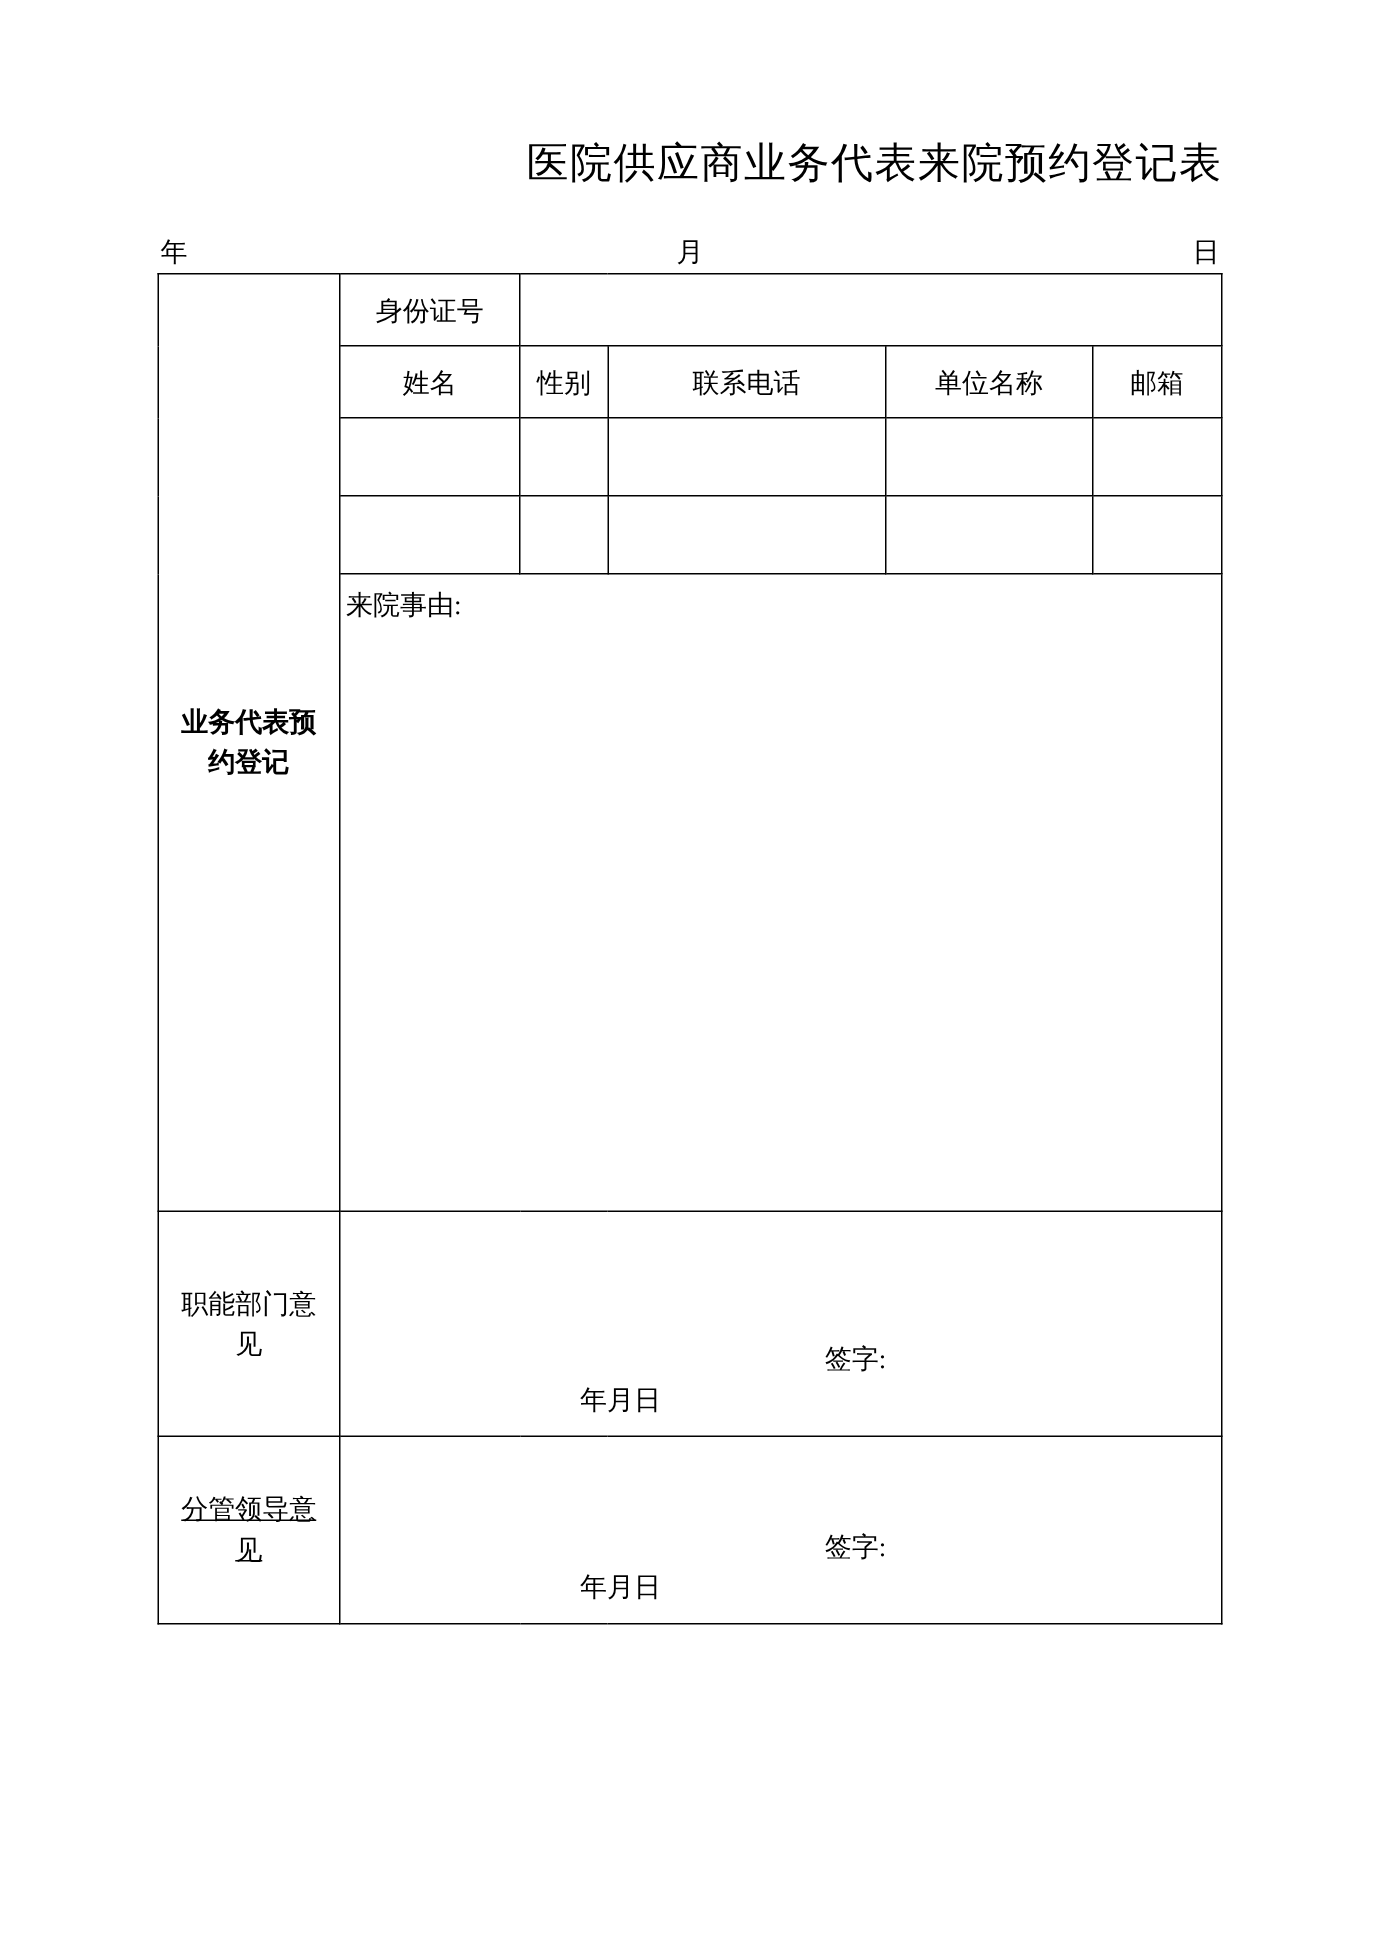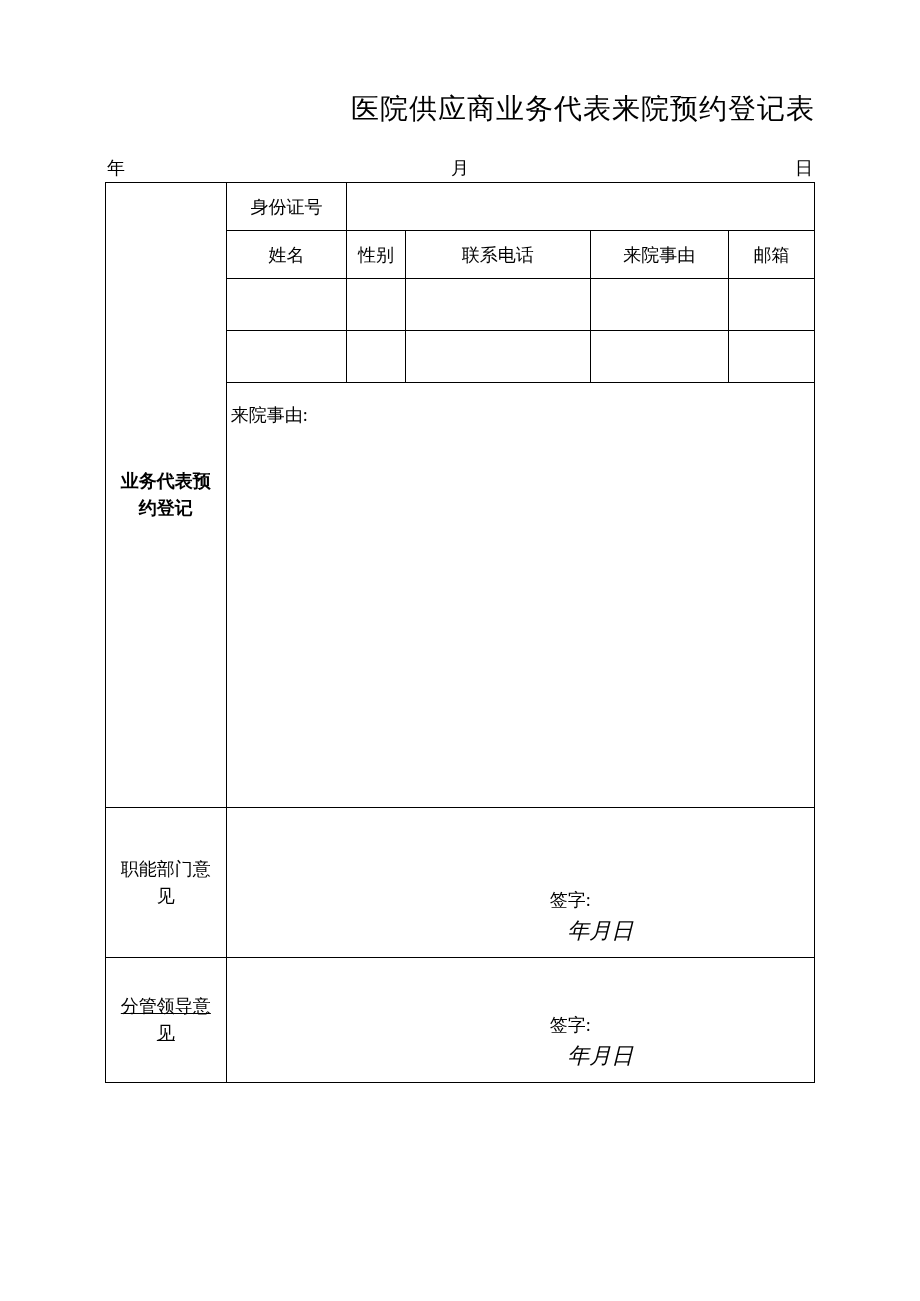--- a/index.html
+++ b/index.html
@@ -74,21 +74,21 @@
       height: 52px;
     }
     .side-label {
       line-height: 1.5;
       padding: 0 8px;
       font-weight: bold;
     }
     .reason-cell {
       vertical-align: top;
       text-align: left;
-      padding: 20px 4px;
+      padding: 8px 4px;
       height: 425px;
     }
     .opinion-side {
       height: 150px;
       line-height: 1.5;
       padding: 0 8px;
       text-align: center;
     }
     .opinion-side2 {
       height: 125px;
@@ -105,25 +105,24 @@
       padding-bottom: 10px;
     }
     .sign-line {
       text-align: center;
       font-size: 18px;
       line-height: 1.5;
       margin-left: 100px;
       margin-top: 28px;
     }
     .date-line {
-      text-align: center;
-      font-size: 22px;
+      text-align: left;
+      font-size: 18px;
       line-height: 1.5;
       margin-left: 160px;
-      font-style: italic;
     }
   </style>
 </head>
 <body>
 
 <div class="title">医院供应商业务代表来院预约登记表</div>
 
 <div class="date-row">
   <span class="date-year">年</span>
   <span class="date-month">月</span>
@@ -143,21 +142,21 @@
   <tbody>
       <tr class="row-h">
     <td rowspan="5" class="side-label">业务代表预约登记</td>
     <td>身份证号</td>
     <td colspan="4"></td>
   </tr>
   <tr class="row-h">
     <td>姓名</td>
     <td>性别</td>
     <td>联系电话</td>
-    <td>来院事由</td>
+    <td>单位名称</td>
     <td>邮箱</td>
   </tr>
   <tr class="row-blank">
     <td></td>
     <td></td>
     <td></td>
     <td></td>
     <td></td>
   </tr>
   <tr class="row-blank">

